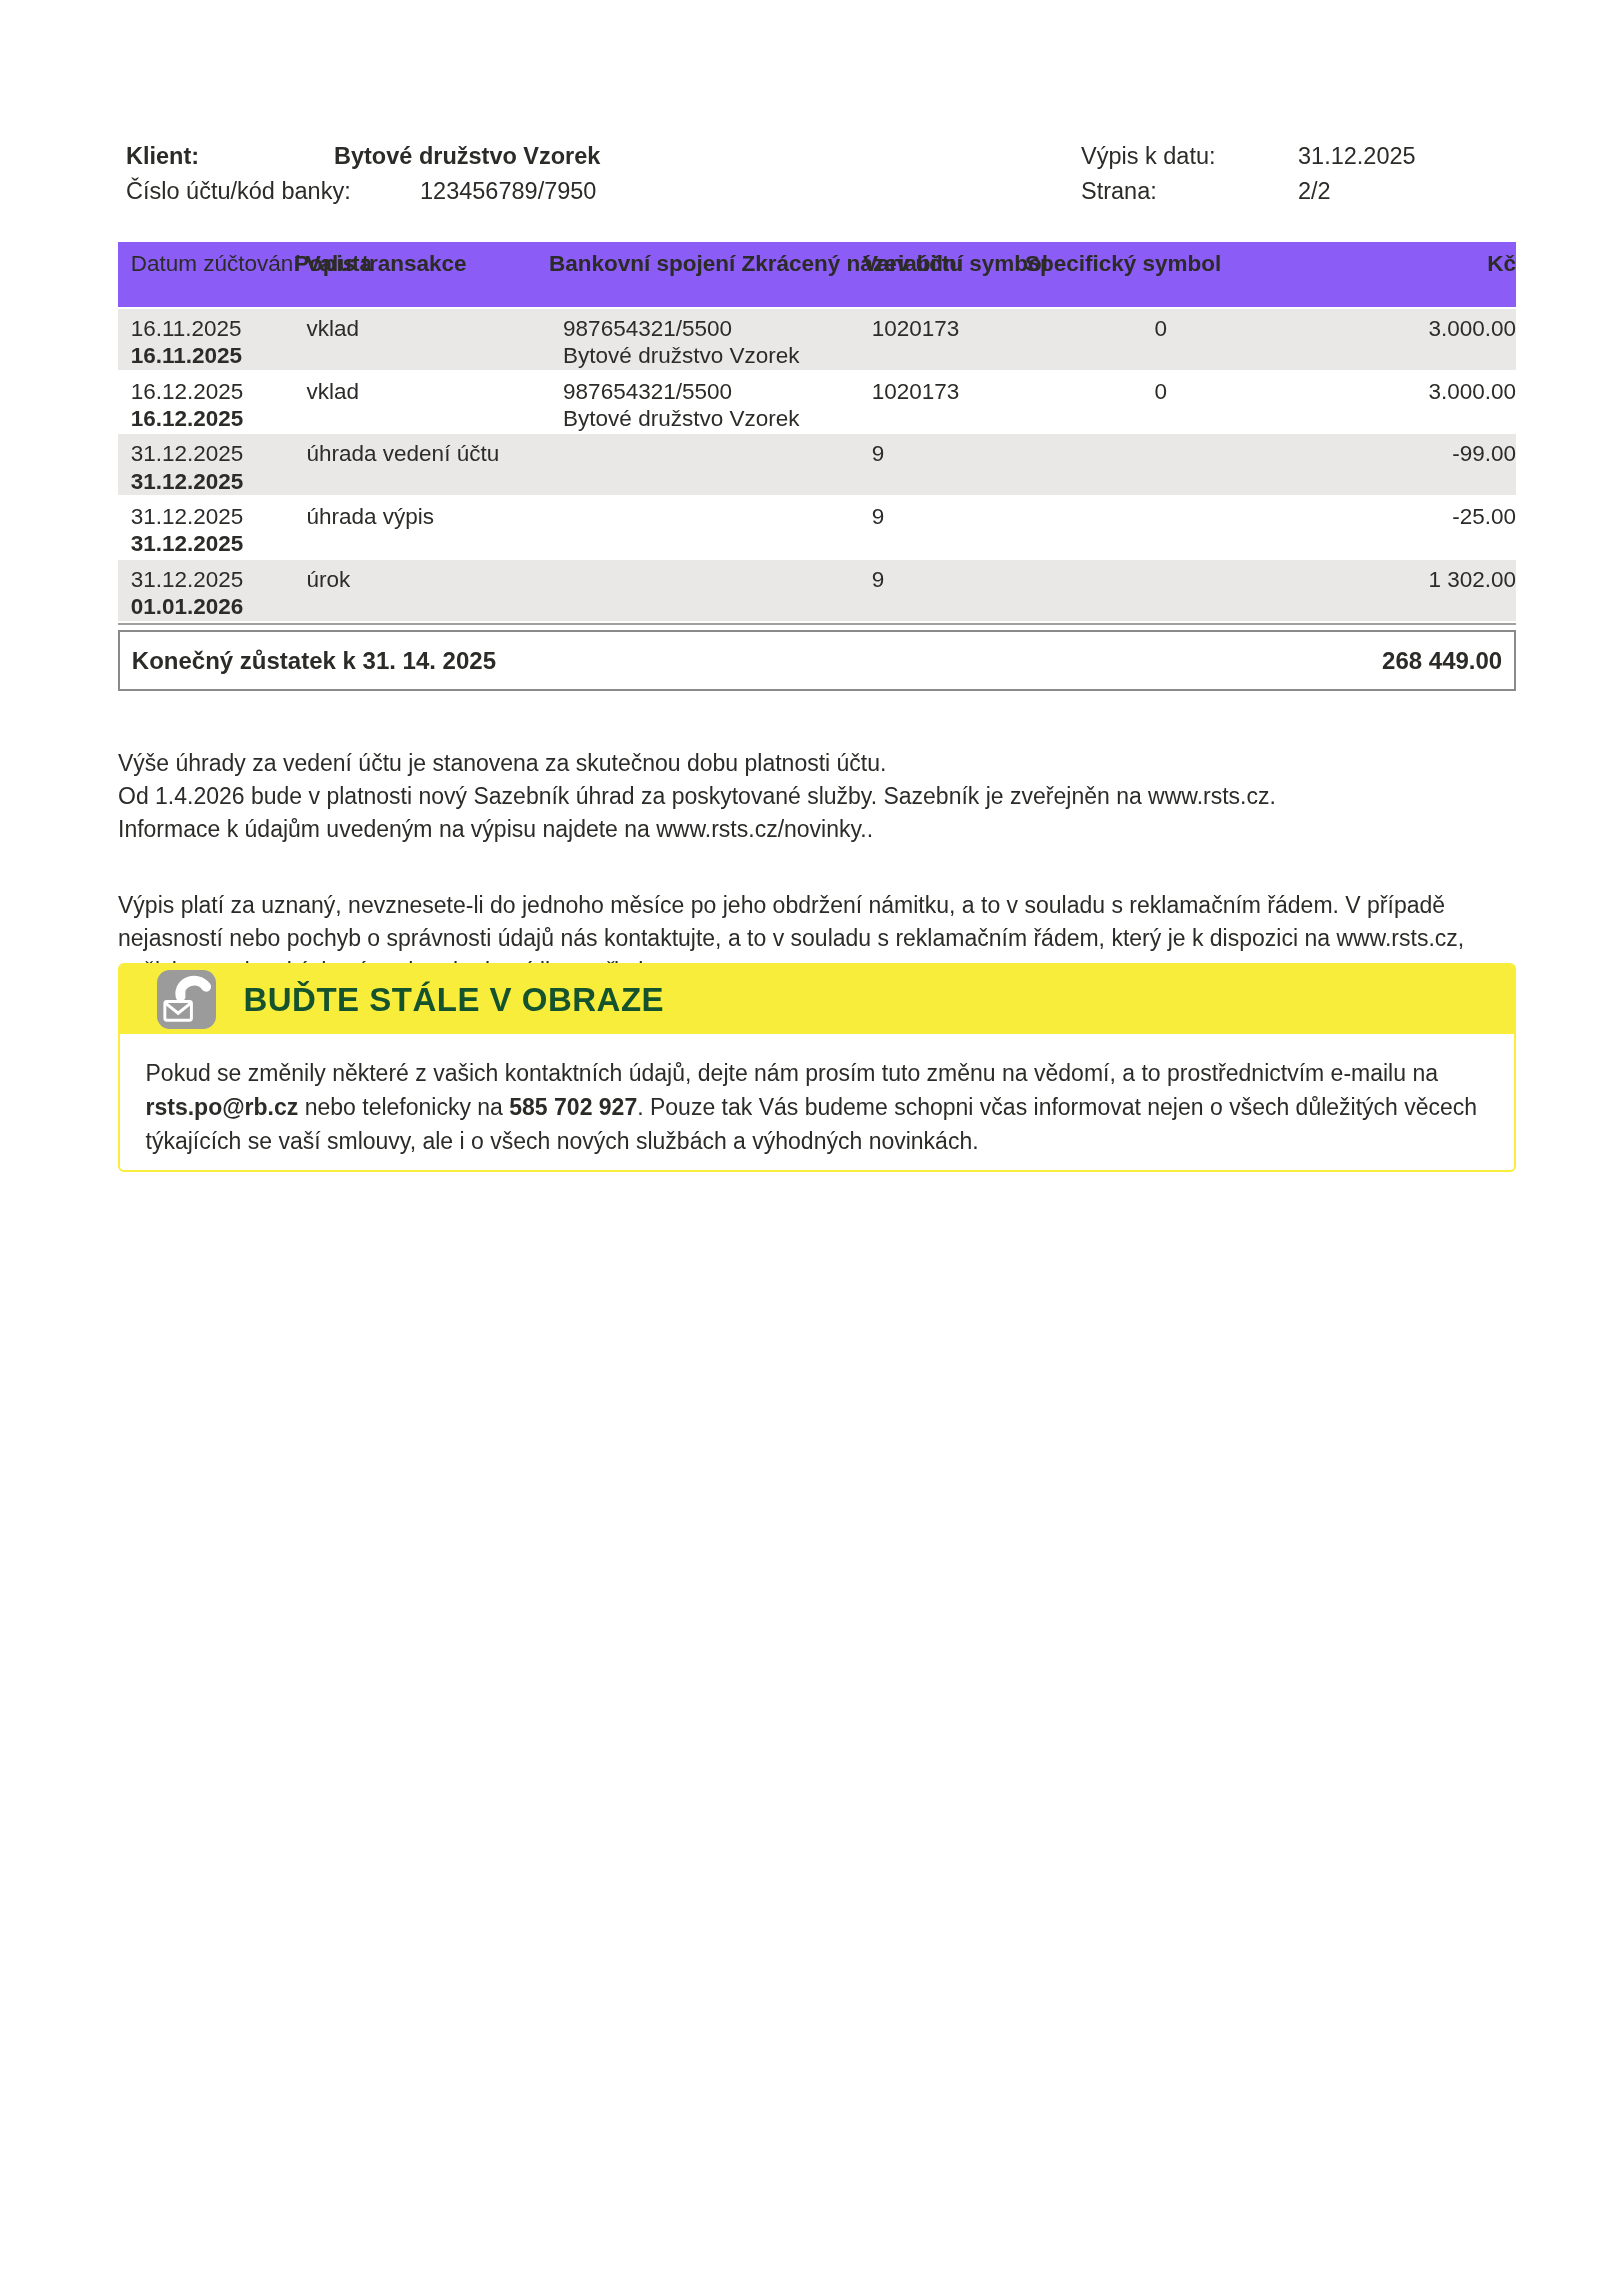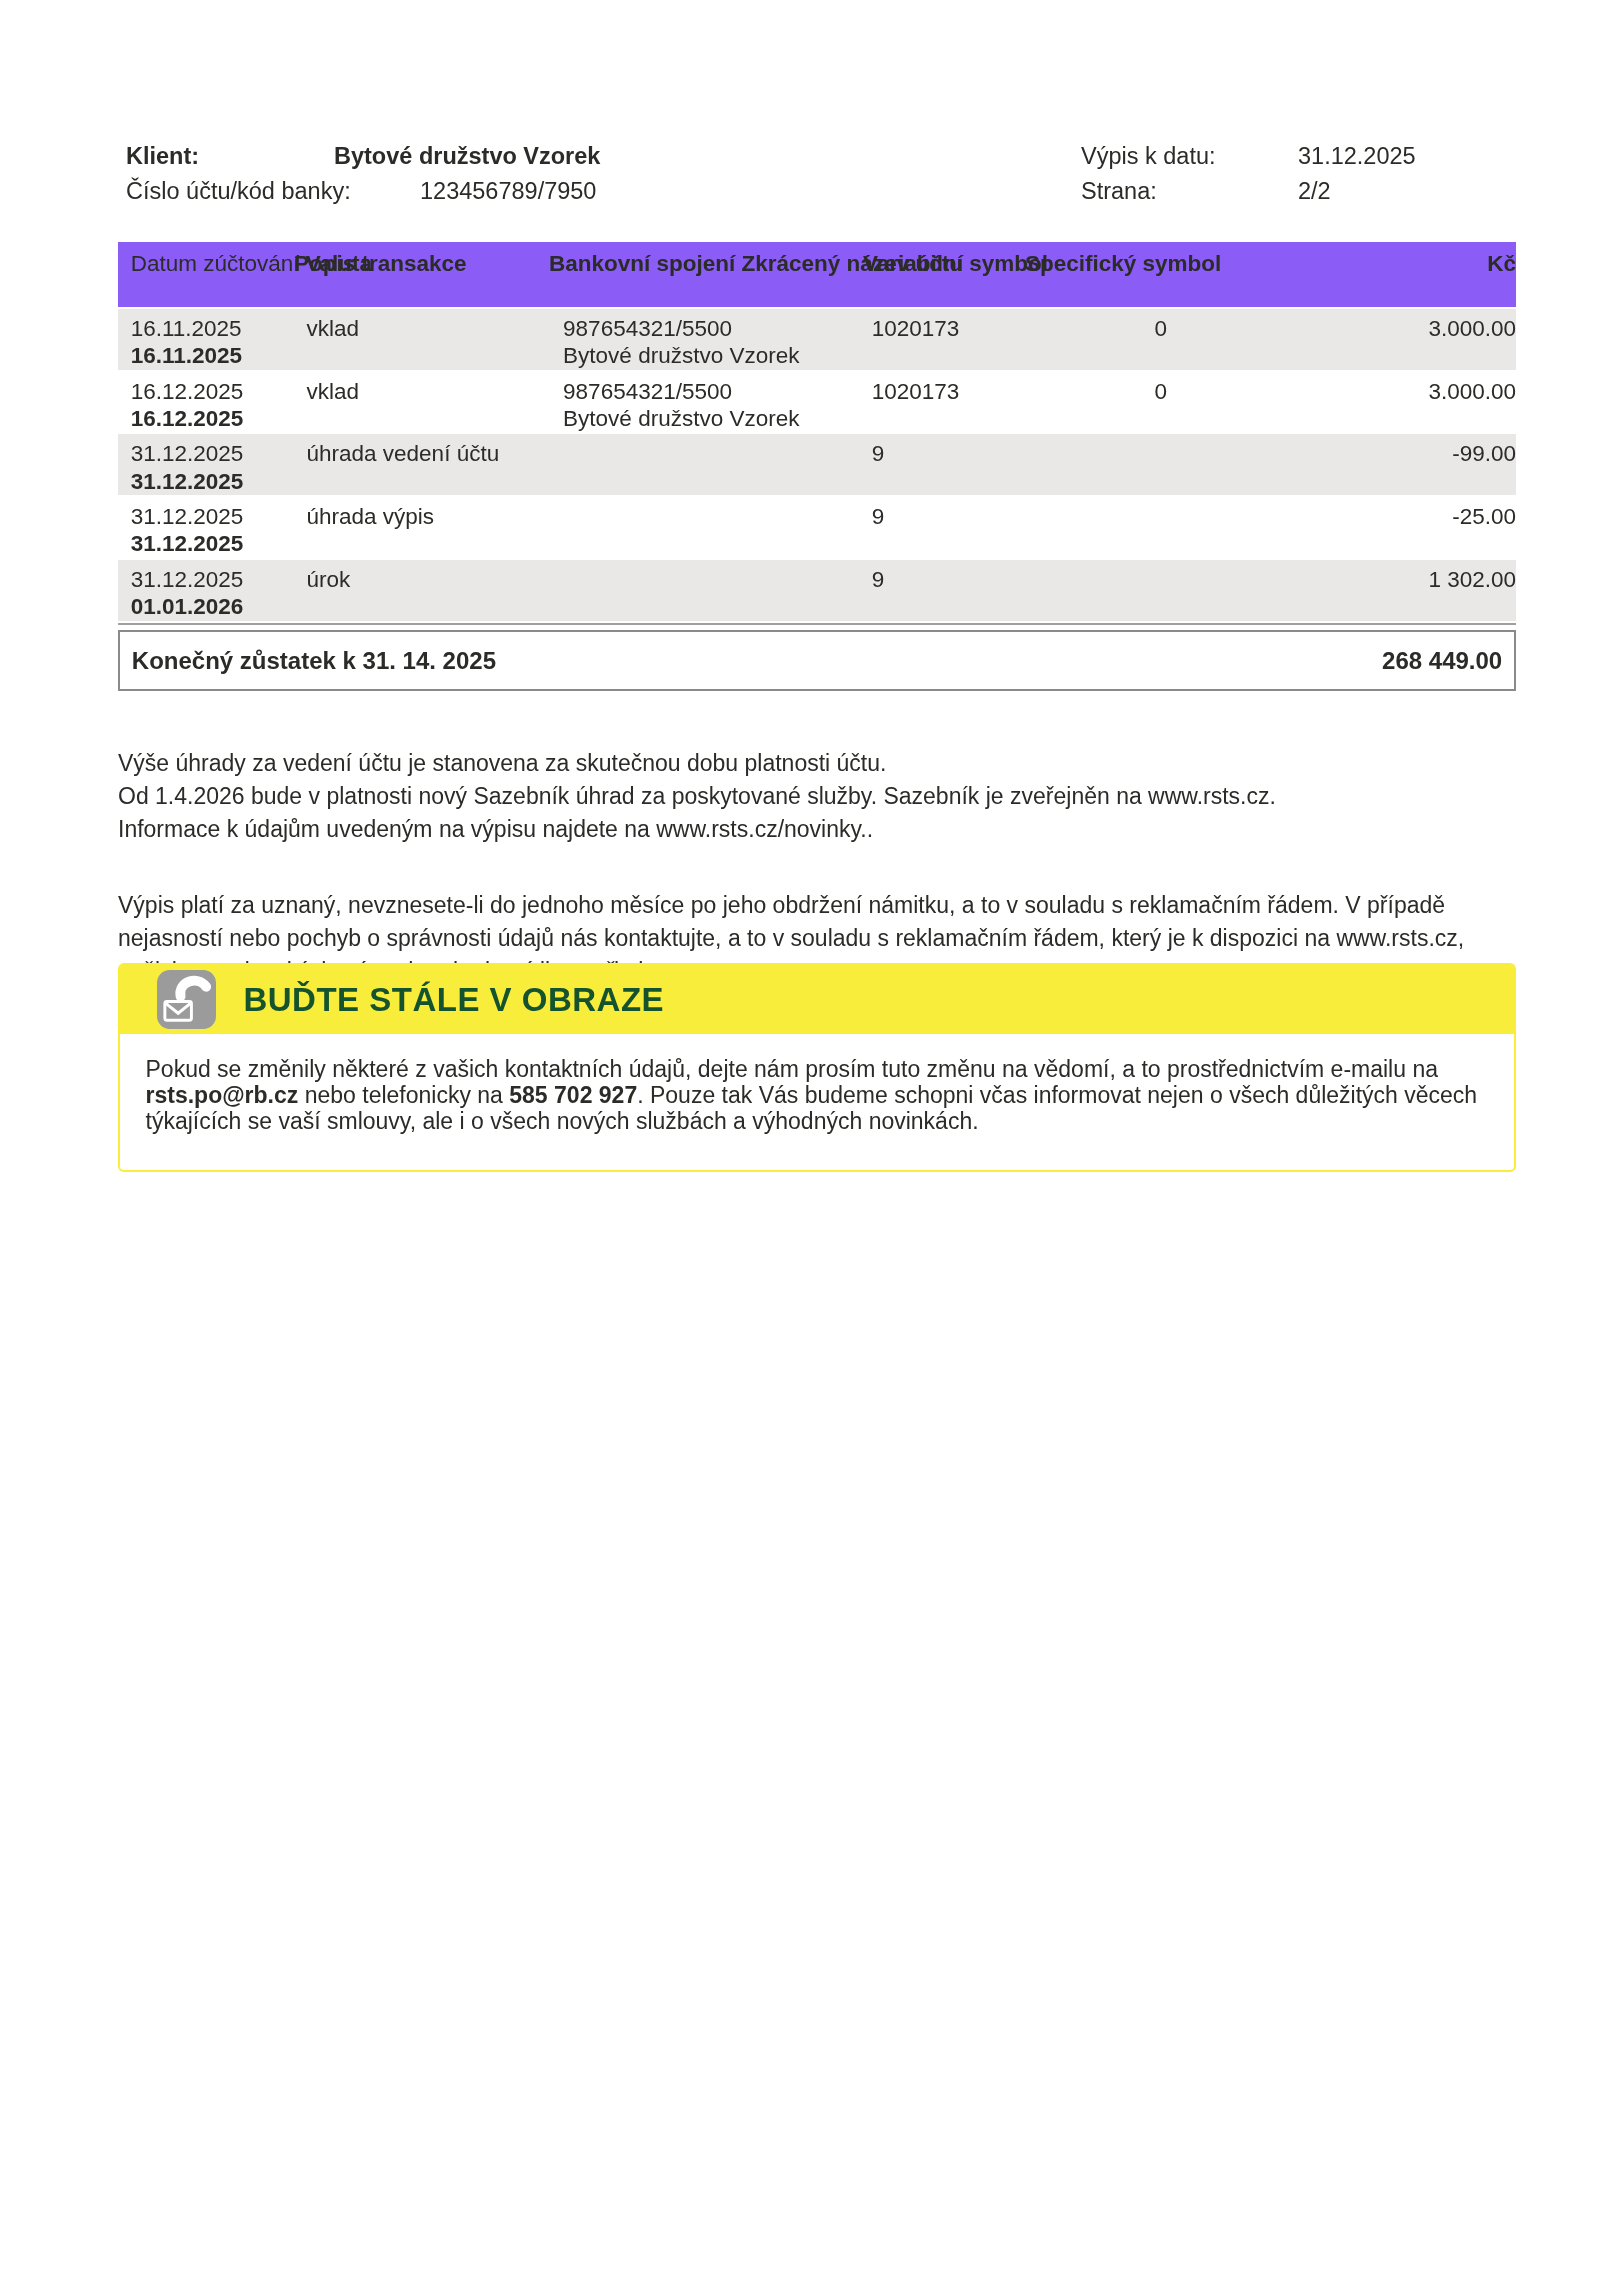--- a/index.html
+++ b/index.html
@@ -69,21 +69,21 @@
   #infobox .band {
     background:#f9ed3b; height:69px; display:flex; align-items:center;
     padding-left:37px; border-radius:2.9px 2.9px 0 0;
   }
   .band-icon { width:59px; height:59px; flex:0 0 auto; }
   .band-title {
     margin-left:27.4px; font-size:33px; font-weight:bold;
     color:#14532d; letter-spacing:0.5px;
   }
   #infobox .box-body {
-    padding:21.6px 25.5px 0 25.5px; font-size:23px; line-height:26px;
+    padding:21.6px 25.5px 0 25.5px; font-size:23px; line-height:34px;
   }
 </style>
 </head>
 <body>
 
 <div id="hdr" class="abs">
   <div class="hdr-row">
     <span class="hdr-label-l bold">Klient:</span>
     <span class="hdr-val-klient">Bytové družstvo Vzorek</span>
     <span class="hdr-label-r">Výpis k datu:</span>

